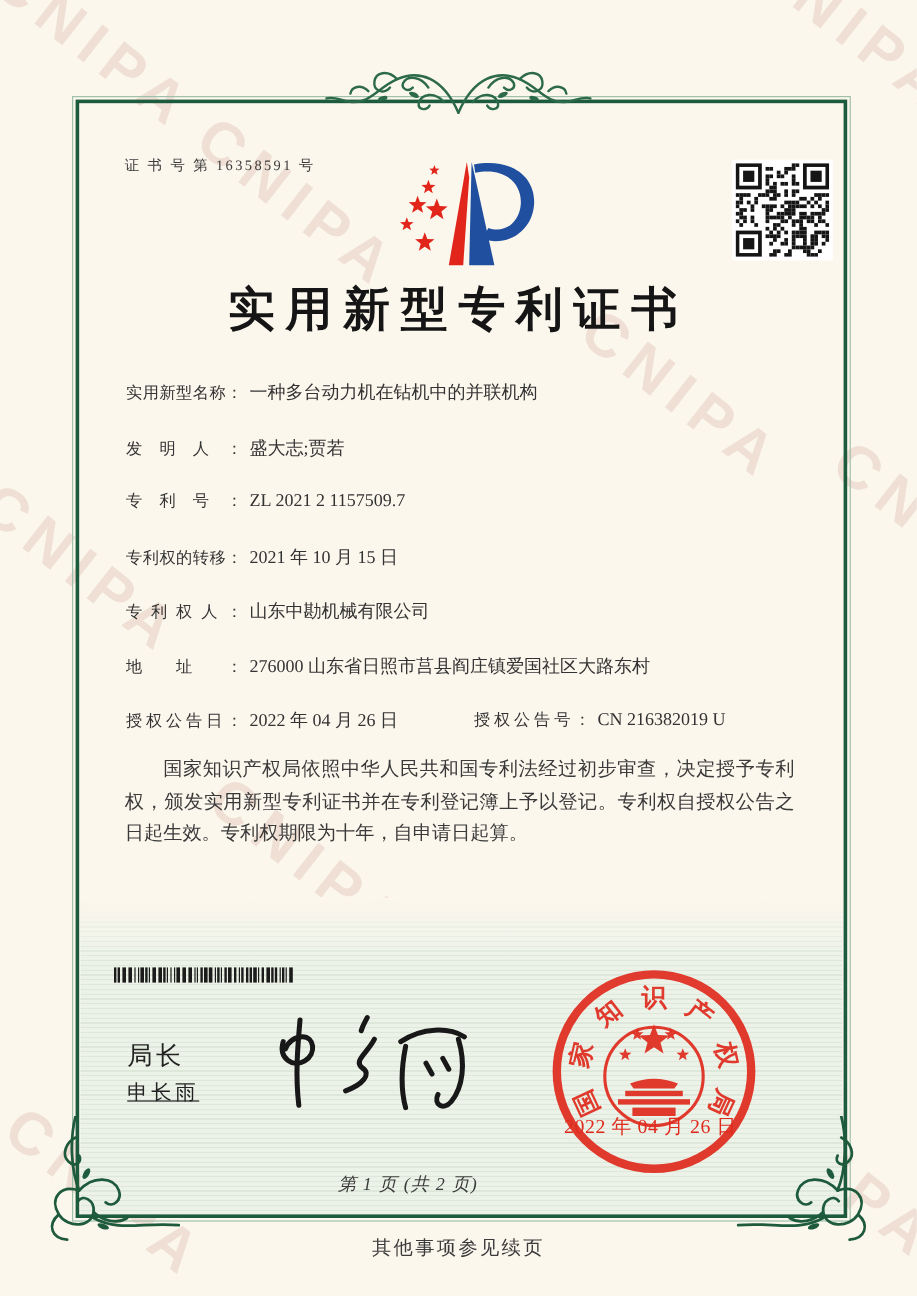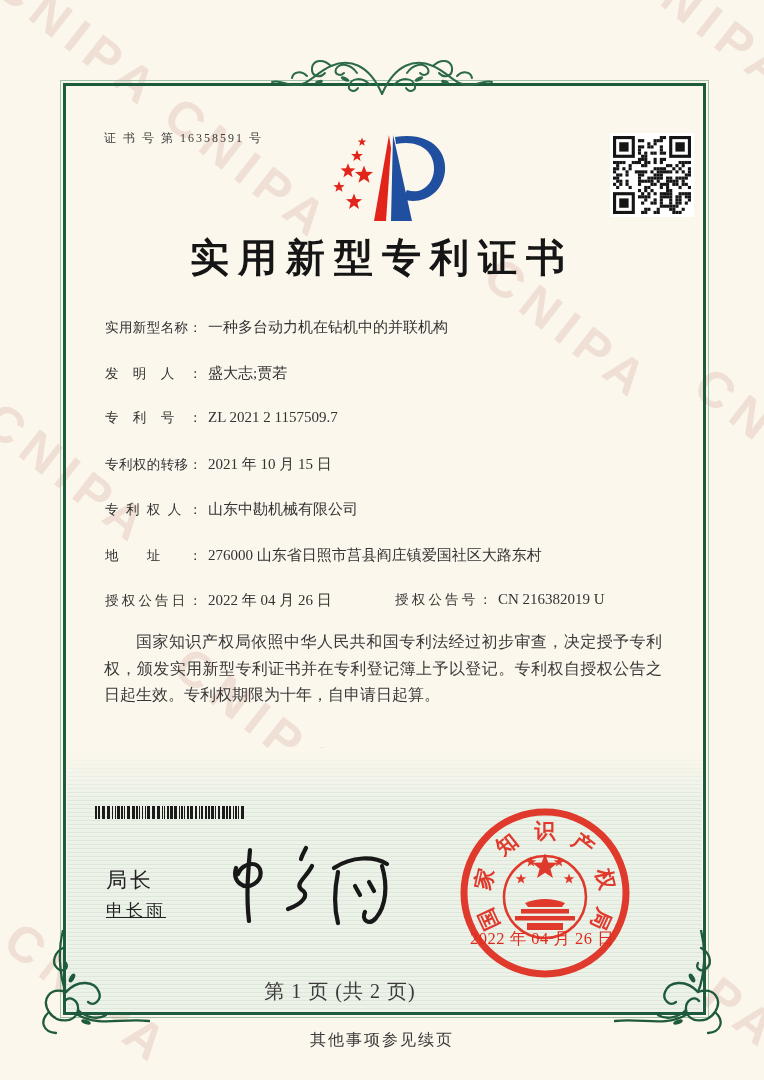--- a/index.html
+++ b/index.html
@@ -50,21 +50,21 @@
 
   .signer-title{position:absolute;left:106px;top:866px;font-size:21px;color:#222;letter-spacing:3px;}
   .signer-name{position:absolute;left:106px;top:899px;font-size:17px;color:#222;letter-spacing:3px;text-decoration:underline;}
   .signature{position:absolute;left:222px;top:838px;}
 
   .seal{position:absolute;left:457px;top:805px;}
   .seal-date{position:absolute;left:470px;top:928px;font-size:16.5px;color:#df2b1e;
       letter-spacing:0.5px;z-index:6;white-space:nowrap;}
 
   .page-indicator{position:absolute;left:0;top:978px;width:680px;text-align:center;
-      font-size:20px;color:#3a3a3a;letter-spacing:1px;}
+      font-size:15px;color:#3a3a3a;letter-spacing:1px;font-style:italic;}
   .continuation{position:absolute;left:0;top:1030px;width:764px;text-align:center;
       font-size:16px;color:#3a3a3a;letter-spacing:2px;}
 </style>
 </head>
 <body>
 
 <svg width="0" height="0" style="position:absolute" aria-hidden="true">
   <defs>
     <g id="star">
       <polygon points="0,-10 2.47,-3.4 9.51,-3.09 3.99,1.3 5.88,8.09 0,4.2 -5.88,8.09 -3.99,1.3 -9.51,-3.09 -2.47,-3.4"></polygon>

